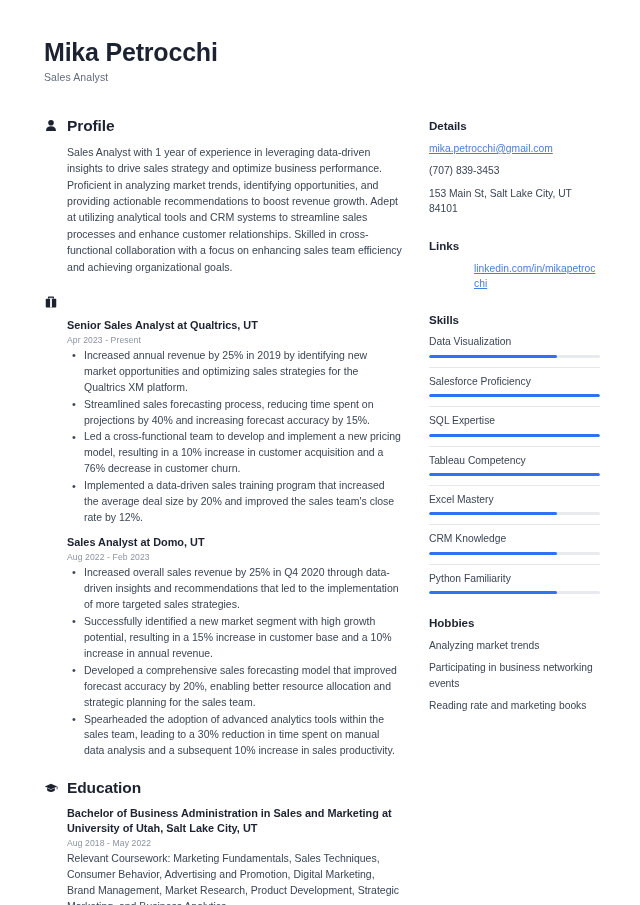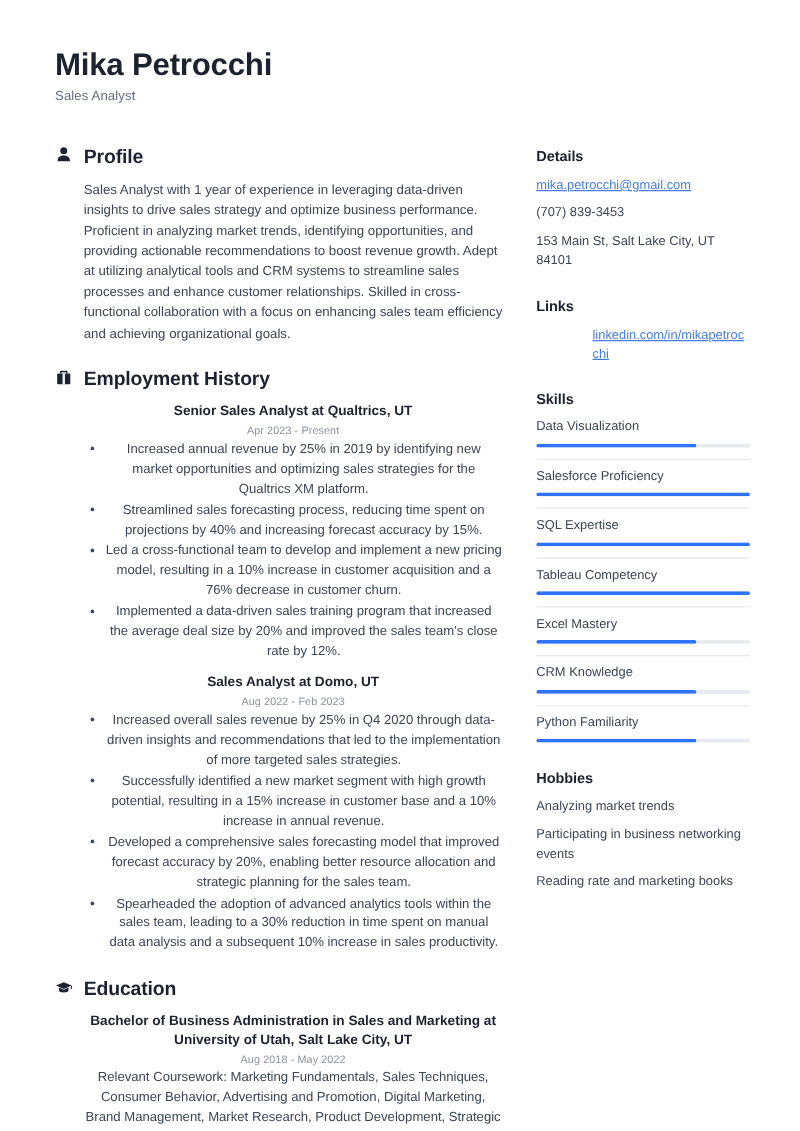--- a/index.html
+++ b/index.html
@@ -50,20 +50,21 @@
   }
 
   .col-main { width: 358px; flex: 0 0 358px; }
   .col-side { width: 171px; flex: 0 0 171px; padding-top: 2px; }
 
   
   .section { margin-bottom: 20px; }
 
   .section-head {
     display: flex;
+    align-items: center;
     gap: 9px;
     margin-bottom: 9px;
   }
 
   .section-icon {
     width: 14px;
     height: 14px;
     display: inline-flex;
     align-items: center;
     justify-content: center;
@@ -82,21 +83,21 @@
   .section-body { padding-left: 23px; }
 
   .para {
     font-size: 10.6px;
     line-height: 1.55;
     color: #3b4555;
     text-align: left;
   }
 
   
-  .entry { margin-bottom: 4px; text-align: center; }
+  .entry { margin-bottom: 4px; }
   .entry + .entry { margin-top: 9px; }
 
   .entry-title {
     font-size: 10.9px;
     font-weight: 700;
     color: #1c2230;
     line-height: 1.35;
   }
 
   .entry-date {
@@ -237,21 +238,20 @@
 
       <div class="section">
         <div class="section-head">
           <span class="section-icon">
             <svg width="14" height="14" viewBox="0 0 16 16" fill="currentColor">
               <path d="M5.6 1.8h4.8c.6 0 1.1.5 1.1 1.1v1.2h-1.5V3.2h-4v.9H4.5V2.9c0-.6.5-1.1 1.1-1.1z"></path>
               <rect x="2" y="4.3" width="12" height="9.9" rx="0.9"></rect>
               <rect x="6.9" y="4.3" width="2.2" height="9.9" fill="#ffffff" opacity="0.95"></rect>
             </svg>
           </span>
-          <span class="section-title">Employment History</span>
         </div>
         <div class="section-body">
 
           <div class="entry">
             <div class="entry-title">Senior Sales Analyst at Qualtrics, UT</div>
             <div class="entry-date">Apr 2023 - Present</div>
             <ul class="bullets">
               <li>Increased annual revenue by 25% in 2019 by identifying new market opportunities and optimizing sales strategies for the Qualtrics XM platform.</li>
               <li>Streamlined sales forecasting process, reducing time spent on projections by 40% and increasing forecast accuracy by 15%.</li>
               <li>Led a cross-functional team to develop and implement a new pricing model, resulting in a 10% increase in customer acquisition and a 76% decrease in customer churn.</li>

